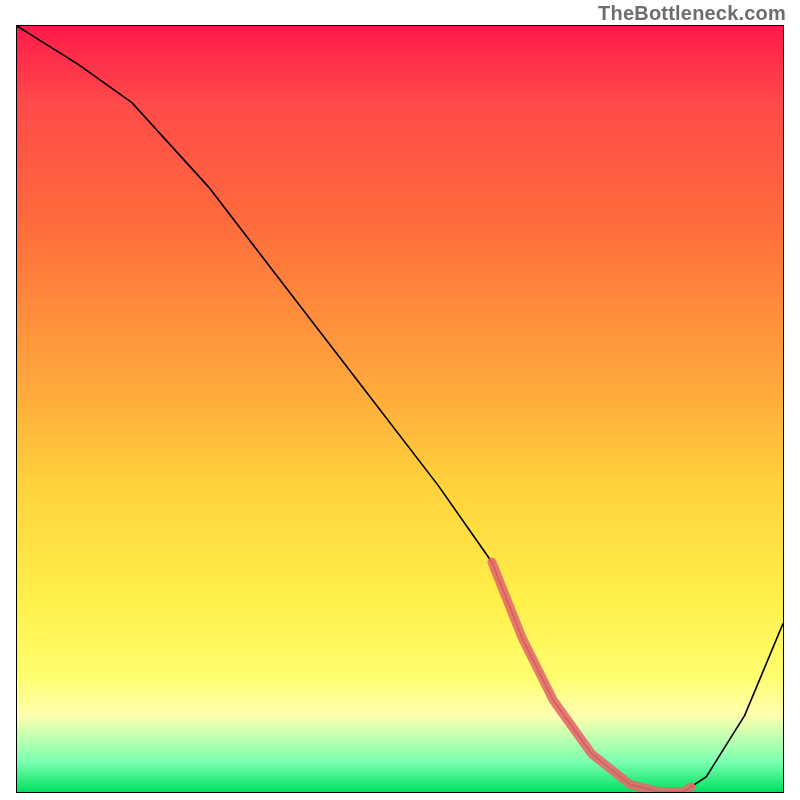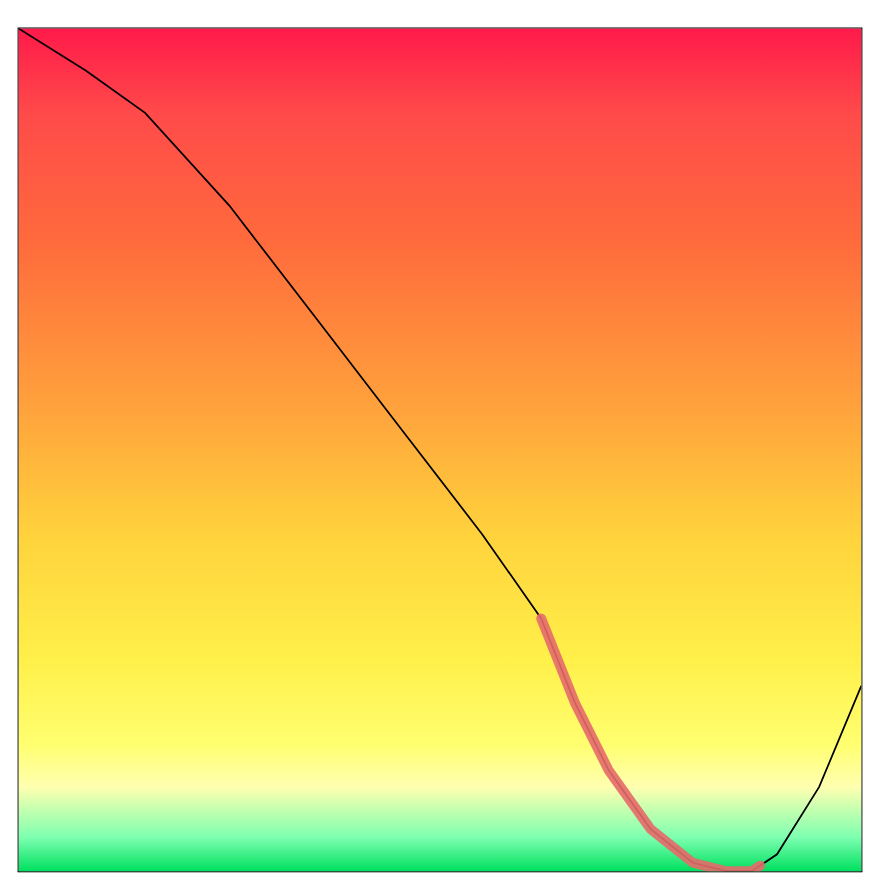--- a/index.html
+++ b/index.html
@@ -47,20 +47,21 @@
     font: 700 20px Arial, Helvetica, sans-serif;
     color: #6d6d6d;
     letter-spacing: 0.2px;
   }
 </style>
 </head>
 <body>
 
 <div class="stage">
 
+  <div class="watermark">TheBottleneck.com</div>
 
   <div class="plot">
     <div class="gradient"></div>
 
     <svg class="curve" viewBox="0 0 768 768" preserveAspectRatio="none">
       <path d="M0.0 0.0 L61.4 38.4 L115.2 76.8 L192.0 161.3 L268.8 261.1 L345.6 361.0 L422.4 460.8 L476.2 537.6 L506.9 614.4 L537.6 675.8 L576.0 729.6 L614.4 760.3 L645.1 768.0 L668.2 768.0 L691.2 752.6 L729.6 691.2 L768.0 599.0" fill="none" stroke="#000" stroke-width="1.6"></path>
       <path d="M476.2 537.6 L506.9 614.4 L537.6 675.8 L576.0 729.6 L614.4 760.3 L645.1 768.0 L668.2 768.0 L675.8 762.9" fill="none" stroke="#e66a6a" stroke-width="9" stroke-linecap="round" stroke-linejoin="round" stroke-opacity="0.9"></path>
     </svg>
   </div>
 

